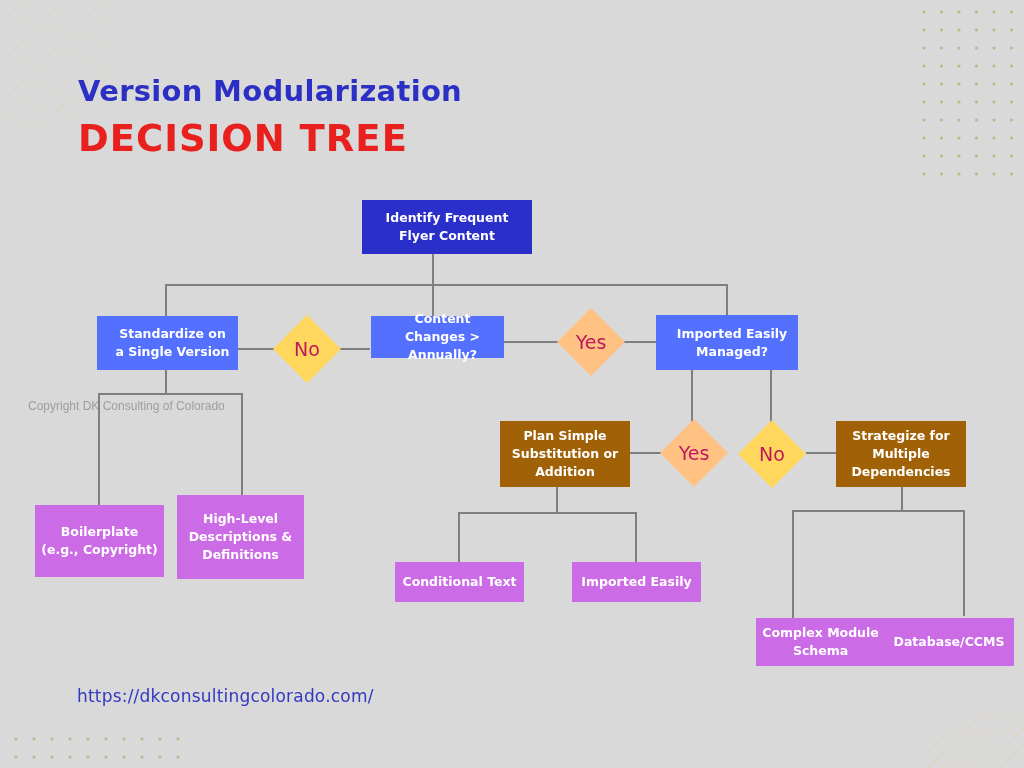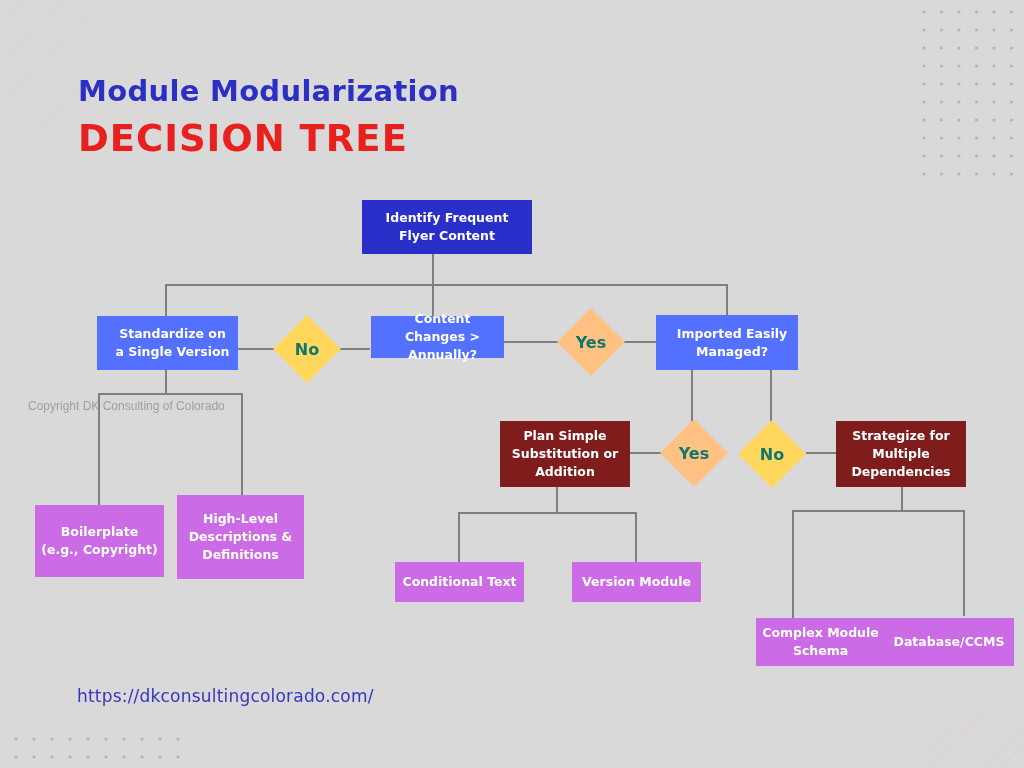--- a/index.html
+++ b/index.html
@@ -5,24 +5,24 @@
   html, body { margin:0; padding:0; }
   body { width:1024px; height:768px; background:#d9d9d9; position:relative; overflow:hidden; font-family:"DejaVu Sans", sans-serif; }
   .abs { position:absolute; }
   .title1 { left:78px; top:74px; font-size:29px; font-weight:bold; color:#2b2fc4; letter-spacing:0.3px; }
   .title2 { left:78px; top:117px; font-size:37px; font-weight:bold; color:#e8211f; letter-spacing:1px; }
   .url { left:77px; top:686px; font-size:17px; color:#3338c0; font-family:"DejaVu Sans", sans-serif; letter-spacing:0.2px; }
   .copyright { left:28px; top:399px; font-size:12px; color:#9e9e9e; font-family:"Liberation Sans", sans-serif; }
   .box { position:absolute; display:flex; align-items:center; justify-content:center; text-align:center; color:#fff; font-weight:bold; font-size:12.5px; line-height:18px; box-sizing:border-box; padding:2px 6px; }
   .dark { background:#2b2fc9; }
   .blue { background:#5470ff;padding-left:16px; }
-  .cyan { background:#7f1d1d; }
+  .cyan { background:#a16207; }
   .purple { background:#cc6be6; }
   .diamond { position:absolute; width:48px; height:48px; transform:rotate(45deg); }
-  .dlabel { position:absolute; width:68px; height:68px; display:flex; align-items:center; justify-content:center; font-weight:bold; font-size:16px; color:#0f766e; }
+  .dlabel { position:absolute; width:68px; height:68px; display:flex; align-items:center; justify-content:center; font-weight:normal; font-size:19px; color:#be185d; }
   .yellow { background:#ffd75c; }
   .orange { background:#ffc283; }
   svg.lines { position:absolute; left:0; top:0; }
 </style>
 </head>
 <body>
 
 <svg class="lines" width="1024" height="768">
   <g stroke="#f0c999" stroke-width="1" stroke-dasharray="1.5 1.5">
     <line x1="0" y1="25" x2="25" y2="0"></line>
@@ -138,36 +138,36 @@
     <line x1="771" y1="370" x2="771" y2="422"></line>
     <line x1="628" y1="453" x2="668" y2="453"></line>
     <line x1="806" y1="453" x2="838" y2="453"></line>
     <line x1="557" y1="487" x2="557" y2="513"></line>
     <polyline points="459,562 459,513 636,513 636,562"></polyline>
     <line x1="902" y1="487" x2="902" y2="511"></line>
     <polyline points="793,618 793,511 964,511 964,616"></polyline>
   </g>
 </svg>
 
-<div class="abs title1">Module Modularization</div>
+<div class="abs title1">Version Modularization</div>
 <div class="abs title2">DECISION TREE</div>
 
 <div class="box dark" style="left:362px;top:200px;width:170px;height:54px;">Identify Frequent Flyer Content</div>
 
 <div class="box blue" style="left:97px;top:316px;width:141px;height:54px;">Standardize on a Single Version</div>
 <div class="box blue" style="left:371px;top:316px;width:133px;height:42px;">Content Changes &gt; Annually?</div>
 <div class="box blue" style="left:656px;top:315px;width:142px;height:55px;">Imported Easily Managed?</div>
 
 <div class="box cyan" style="left:500px;top:421px;width:130px;height:66px;">Plan Simple Substitution or Addition</div>
 <div class="box cyan" style="left:836px;top:421px;width:130px;height:66px;">Strategize for Multiple Dependencies</div>
 
 <div class="box purple" style="left:35px;top:505px;width:129px;height:72px;">Boilerplate (e.g., Copyright)</div>
 <div class="box purple" style="left:177px;top:495px;width:127px;height:84px;">High-Level Descriptions &amp; Definitions</div>
 <div class="box purple" style="left:395px;top:562px;width:129px;height:40px;">Conditional Text</div>
-<div class="box purple" style="left:572px;top:562px;width:129px;height:40px;">Version Module</div>
+<div class="box purple" style="left:572px;top:562px;width:129px;height:40px;">Imported Easily</div>
 <div class="box purple" style="left:728px;top:618px;width:129px;height:48px;margin-left:28px;">Complex Module Schema</div>
 <div class="box purple" style="left:884px;top:618px;width:130px;height:48px;">Database/CCMS</div>
 
 <div class="diamond yellow" style="left:283px;top:325px;"></div>
 <div class="dlabel" style="left:273px;top:315px;">No</div>
 
 <div class="diamond orange" style="left:567px;top:318px;"></div>
 <div class="dlabel" style="left:557px;top:308px;">Yes</div>
 
 <div class="diamond orange" style="left:670px;top:429px;"></div>

